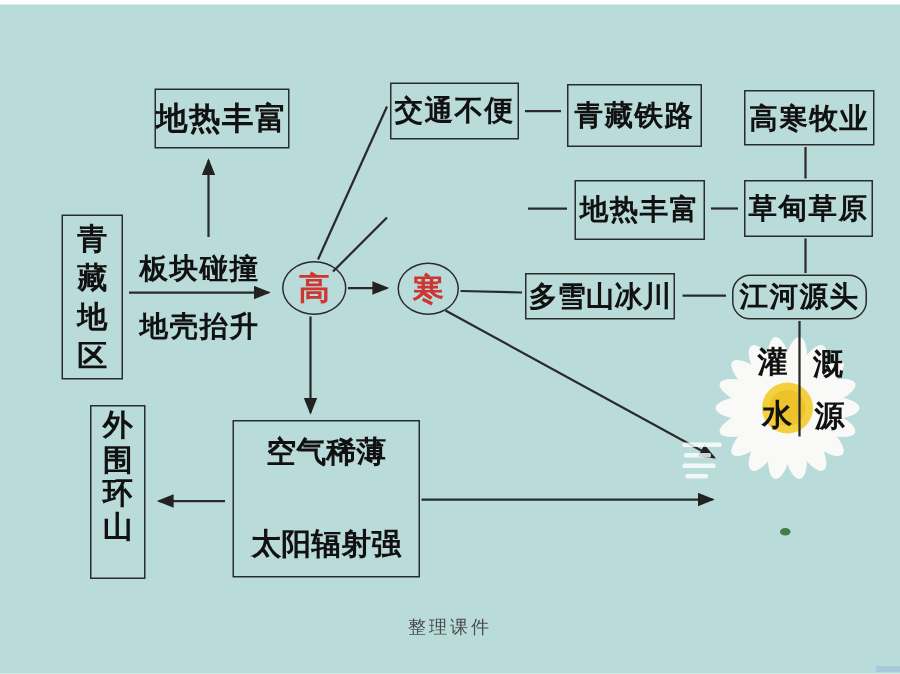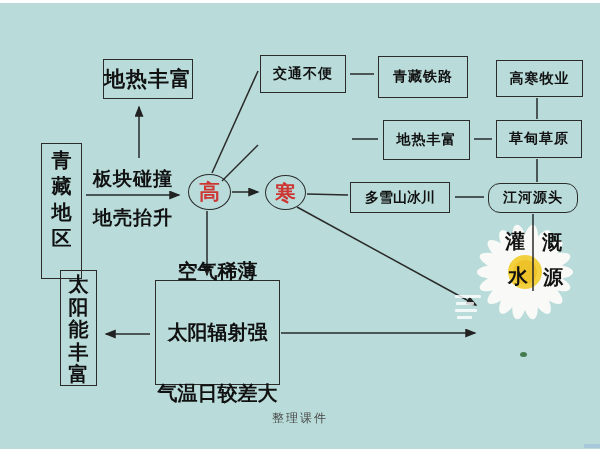--- a/index.html
+++ b/index.html
@@ -12,21 +12,21 @@
     background:#b9dcda;
   }
   .top-strip{position:absolute;left:0;top:0;width:600px;height:3px;background:#ffffff;}
   .svg-layer{position:absolute;left:0;top:0;width:600px;height:449px;}
   .node{
     position:absolute;border:1.5px solid #2b2b2b;color:#111;
     display:flex;align-items:center;justify-content:center;
     font-weight:bold;text-align:center;background:transparent;
     box-sizing:border-box;white-space:nowrap;
   }
-  .h-node{font-size:14px;letter-spacing:1px;}
+  .h-node{font-size:19px;letter-spacing:1px;}
   .v-node{
     white-space:normal;word-break:break-all;font-size:20px;
     text-align:center;align-items:flex-start;
   }
   .v-node .vtxt{display:block;width:22px;margin:0 auto;line-height:26px;}
   .circle-node{
     position:absolute;border:1.5px solid #2b2b2b;border-radius:50%;
     display:flex;align-items:center;justify-content:center;
     font-size:21px;font-weight:bold;background:transparent;box-sizing:border-box;
   }
@@ -118,21 +118,21 @@
       <path d="M207,211 L207,275" marker-end="url(#arw)"></path>
 
       <path d="M150,334 L106,334" marker-end="url(#arw)"></path>
 
       <path d="M281,333 L475,333" marker-end="url(#arw)"></path>
 
       <path d="M297,207 L476,305" marker-end="url(#arw)"></path>
     </g>
   </svg>
 
-  <div class="node v-node" style="left:41px;top:143px;width:41px;height:136px;padding-top:3px;">
+  <div class="node v-node" style="left:41px;top:143px;width:41px;height:110px;padding-top:3px;">
     <span class="vtxt">青藏地区</span>
   </div>
 
   <div class="node h-node" style="left:103px;top:59px;width:90px;height:40px;font-size:21px;">
     <span>地热丰富</span>
   </div>
 
   <div class="free-label" style="left:88px;top:166px;width:90px;text-align:center;">板块碰撞</div>
   <div class="free-label" style="left:88px;top:205px;width:90px;text-align:center;">地壳抬升</div>
 
@@ -166,27 +166,26 @@
   <div class="node h-node" style="left:488px;top:183px;width:90px;height:30px;border-radius:12px;">
     <span>江河源头</span>
   </div>
 
   <span class="irrig-char" style="left:504px;top:228px;">灌</span>
   <span class="irrig-char" style="left:541px;top:229px;">溉</span>
   <span class="irrig-char" style="left:507px;top:263px;">水</span>
   <span class="irrig-char" style="left:542px;top:264px;">源</span>
 
   <div class="node v-node" style="left:60px;top:270px;width:37px;height:116px;padding-top:2px;">
-    <span class="vtxt" style="line-height:22.5px;">太阳能丰富</span>
+    <span class="vtxt" style="line-height:22.5px;">外围环山</span>
   </div>
 
   <div class="node" style="left:155px;top:280px;width:125px;height:105px;flex-direction:column;white-space:nowrap;gap:28px;">
     <div class="climate-line">空气稀薄</div>
     <div class="climate-line">太阳辐射强</div>
-    <div class="climate-line">气温日较差大</div>
   </div>
 
 
   <div class="wm-bar" style="left:455px;top:295px;width:26px;"></div>
   <div class="wm-bar" style="left:456px;top:302px;width:18px;"></div>
   <div class="wm-bar" style="left:455px;top:309px;width:22px;"></div>
   <div class="wm-bar" style="left:457px;top:316px;width:15px;"></div>
 
   <div class="leaf-dot"></div>
   <div class="corner-smudge"></div>

